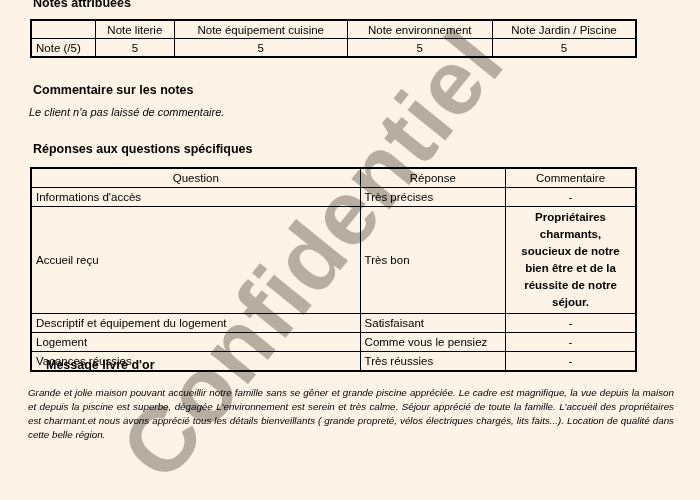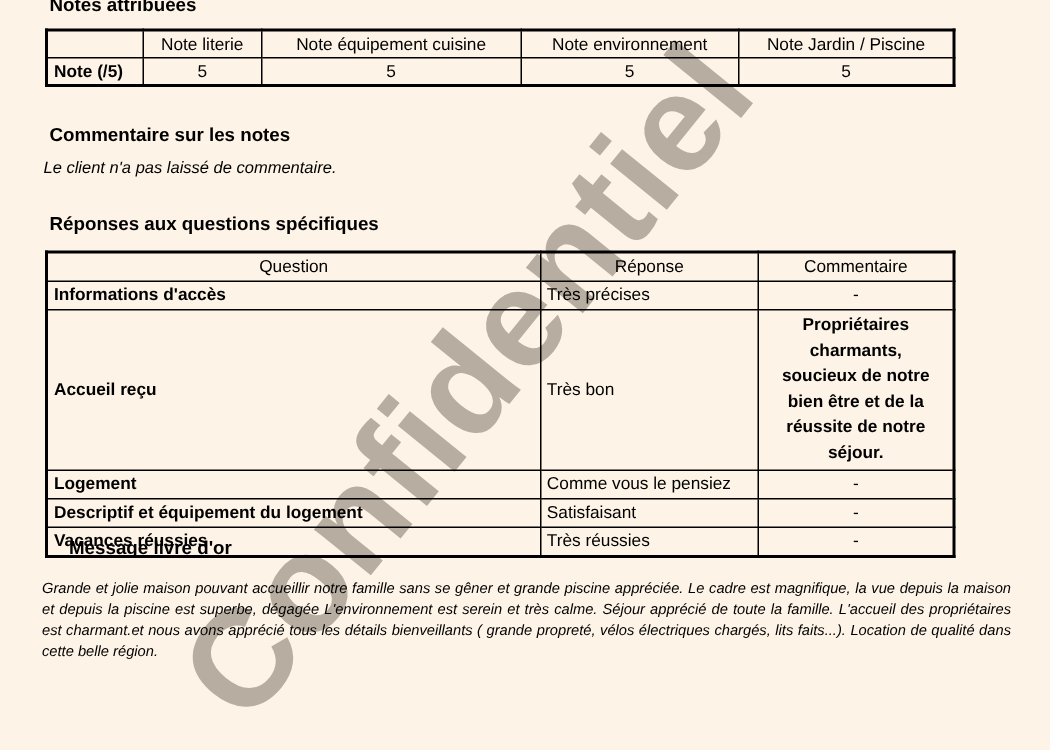--- a/index.html
+++ b/index.html
@@ -53,21 +53,21 @@
   td, th {
     border: 1px solid #000;
     font-size: 11.5px;
     padding: 1px 4px;
     text-align: center;
     vertical-align: middle;
     overflow: hidden;
   }
   th { font-weight: normal; }
   .left { text-align: left; }
-  .bold { font-weight: bold; }
+  .bold { font-weight: normal; }
 
   #ratings-table   { left: 30px; top: 19px;  width: 607px; }
   #ratings-table td, #ratings-table th { height: 15px; }
 
   #questions-table { left: 30px; top: 167px; width: 607px; border-radius: 18px; }
   #questions-table th { height: 16px; }
   .row-h  td { height: 16px; }
   .row-xl td { height: 71px; }
   .cell-multiline { line-height: 17px; padding: 2px 8px; font-weight: bold; }
 
@@ -136,27 +136,27 @@
       <td class="left bold">Informations d'accès</td>
       <td class="left">Très précises</td>
       <td>-</td>
     </tr>
     <tr class="row-xl">
       <td class="left bold">Accueil reçu</td>
       <td class="left">Très bon</td>
       <td class="cell-multiline">Propriétaires charmants, soucieux de notre bien être et de la réussite de notre séjour.</td>
     </tr>
     <tr class="row-h">
-      <td class="left bold">Logement</td>
-      <td class="left">Comme vous le pensiez</td>
+      <td class="left bold">Descriptif et équipement du logement</td>
+      <td class="left">Satisfaisant</td>
       <td>-</td>
     </tr>
     <tr class="row-h">
-      <td class="left bold">Descriptif et équipement du logement</td>
-      <td class="left">Satisfaisant</td>
+      <td class="left bold">Logement</td>
+      <td class="left">Comme vous le pensiez</td>
       <td>-</td>
     </tr>
     <tr class="row-h">
       <td class="left bold">Vacances réussies</td>
       <td class="left">Très réussies</td>
       <td>-</td>
     </tr>
   </tbody>
     </table>
 

